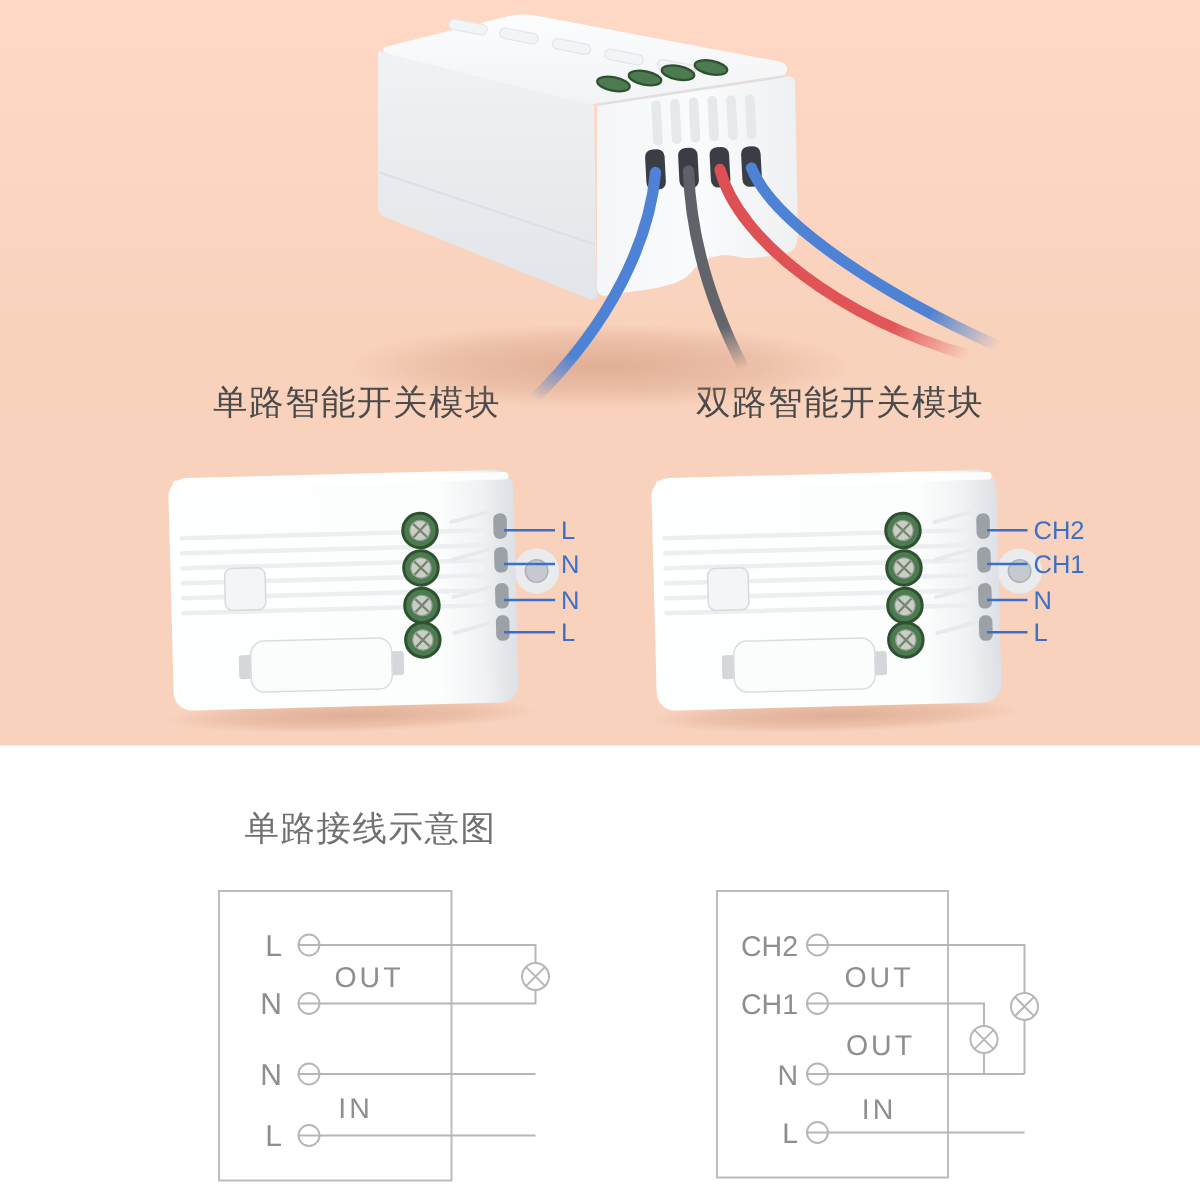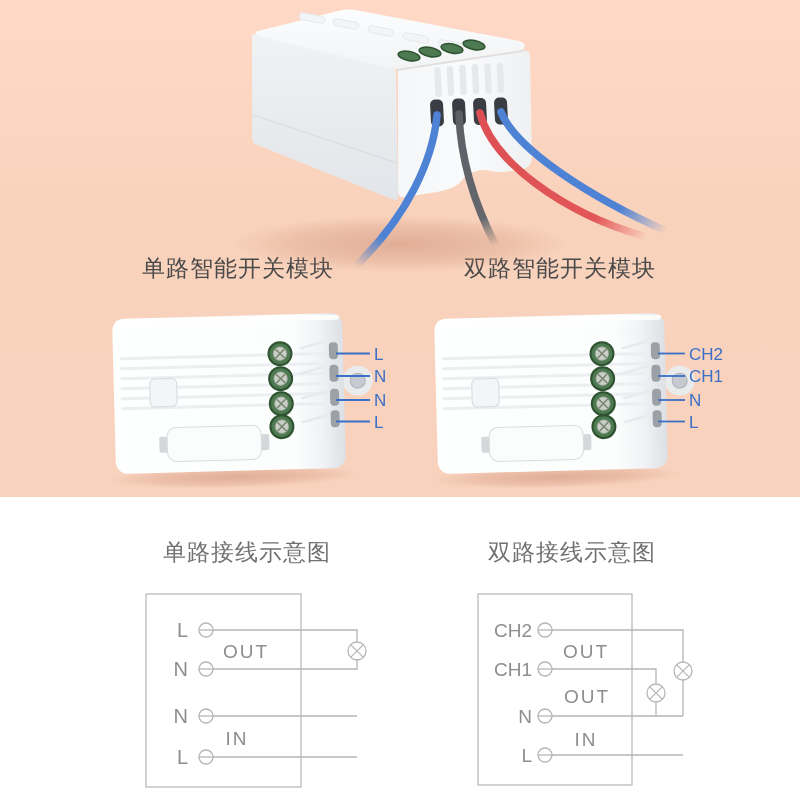--- a/index.html
+++ b/index.html
@@ -28,21 +28,20 @@
 </head>
 <body>
 
 <div class="canvas">
 
   <div class="bg-peach"></div>
 
   <div class="caption cap-left">单路智能开关模块</div>
   <div class="caption cap-right">双路智能开关模块</div>
   <div class="heading head-left">单路接线示意图</div>
-  <div class="heading head-right">双路接线示意图</div>
 
   <svg class="art" viewBox="0 0 800 800">
     <defs>
       <radialGradient id="gShadow">
         <stop offset="0" stop-color="rgba(201,138,111,0.50)"></stop>
         <stop offset="0.65" stop-color="rgba(201,138,111,0.25)"></stop>
         <stop offset="1" stop-color="rgba(201,138,111,0)"></stop>
       </radialGradient>
       <linearGradient id="gLeftFace" x1="0" y1="0" x2="0" y2="1">
         <stop offset="0" stop-color="#f0f2f4"></stop>

